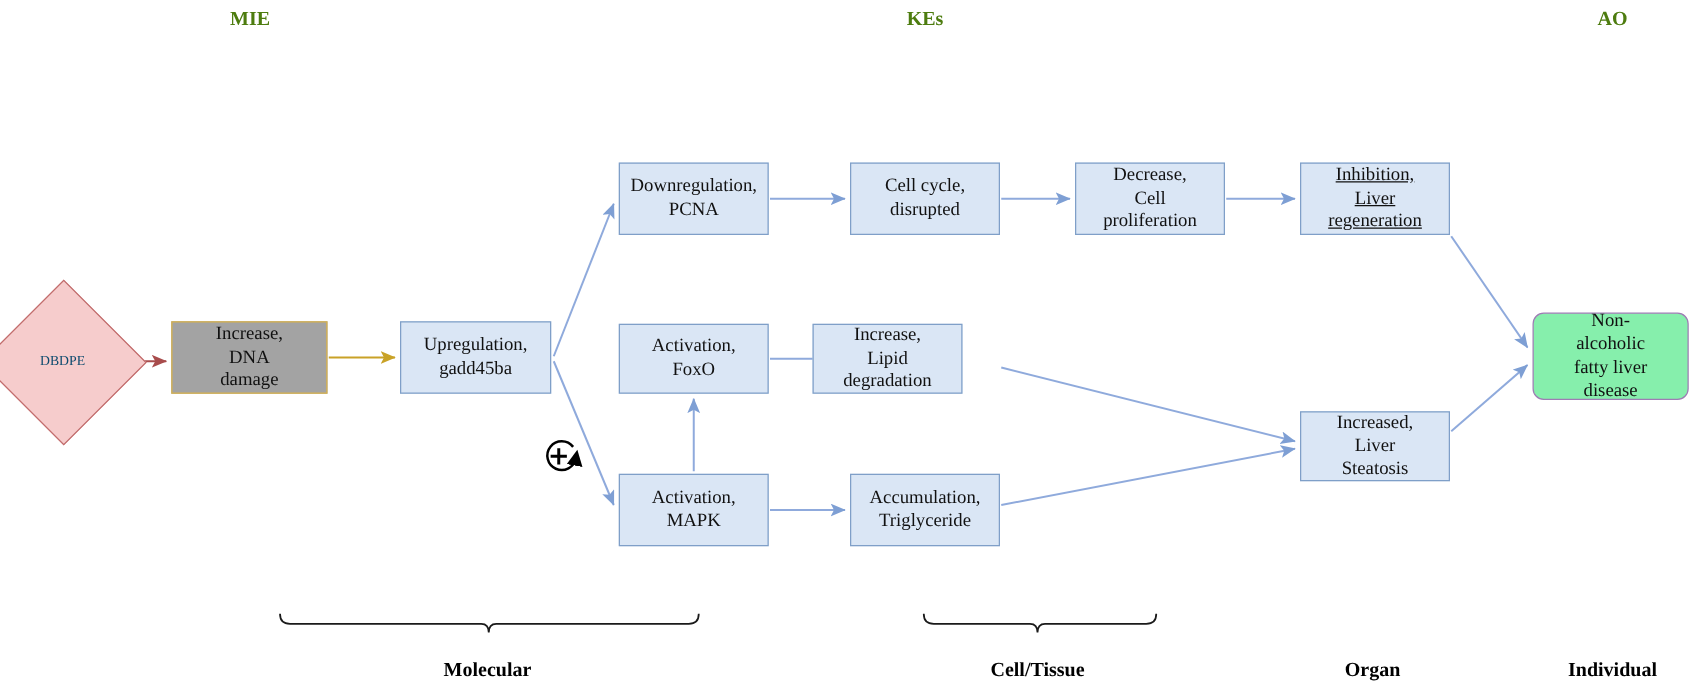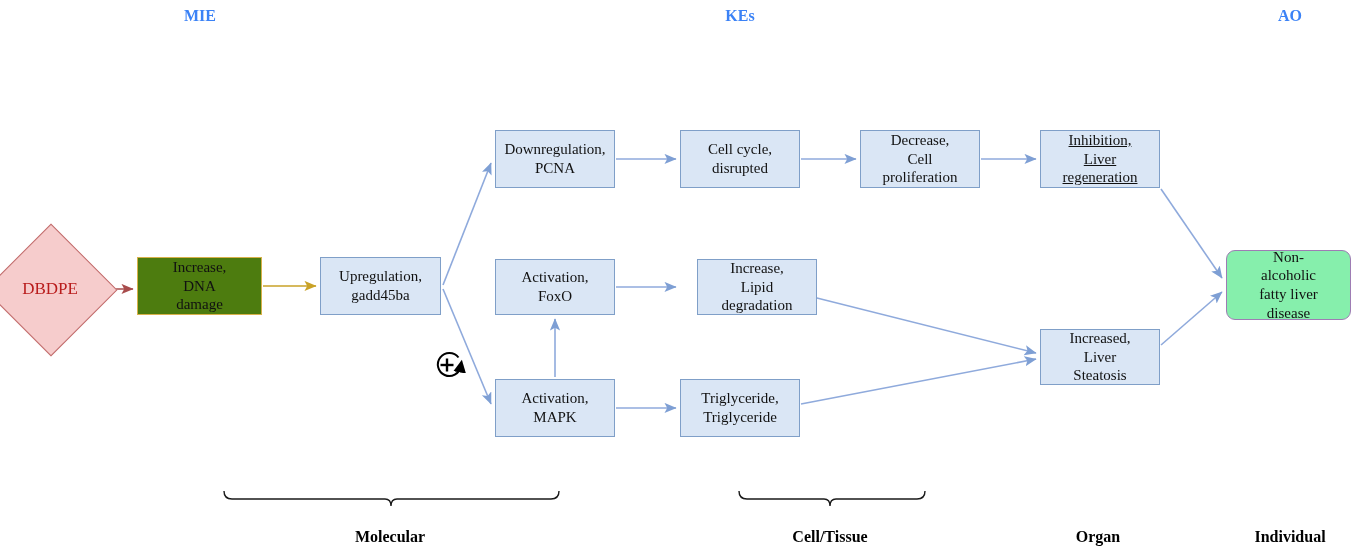--- a/index.html
+++ b/index.html
@@ -10,21 +10,21 @@
     position:relative;
     overflow:hidden;
   }
   #stage{position:absolute;left:0;top:0;width:1351px;height:550px;}
   svg.edges{position:absolute;left:0;top:0;width:1351px;height:550px;pointer-events:none;}
 
   .col-head{
     position:absolute;
     font-weight:bold;
     font-size:16px;
-    color:#3b82f6;
+    color:#4d7c0f;
     text-align:center;
     white-space:nowrap;
     transform:translateX(-50%);
   }
   .tier-label{
     position:absolute;
     font-weight:bold;
     font-size:16px;
     color:#000;
     text-align:center;
@@ -47,34 +47,34 @@
   .node.box{
     background:#dae6f5;
     border:1px solid #7f9fc8;
   }
   .node.ao{
     background:#86efac;
     border:1.5px solid #9e7cb4;
     border-radius:9px;
   }
   .node.mie{
-    background:#4d7c0f;
+    background:#a3a3a3;
     border:1.5px solid #d8b14a;
   }
   .diamond-wrap{position:absolute;}
   .diamond-shape{
     position:absolute;left:0;top:0;width:100%;height:100%;
     background:#f6cccc;
     border:1.5px solid #c06b6b;
     transform:rotate(45deg);
   }
   .diamond-text{
     position:absolute;left:0;top:0;width:100%;height:100%;
     display:flex;align-items:center;justify-content:center;
-    font-size:17px;color:#b91c1c;
+    font-size:11px;color:#0c4a6e;
   }
   .node span{display:block;}
   .plus-loop{position:absolute;}
 </style>
 </head>
 <body>
 
 <div id="stage">
 
   <svg class="edges" viewBox="0 0 1351 550">
@@ -172,37 +172,37 @@
       <span>regeneration</span>
     </div>
   </div>
 
   <div class="node box" style="left:495px;top:259px;width:120px;height:56px;">
     <div>
       <span>Activation, FoxO</span>
     </div>
   </div>
 
-  <div class="node box" style="left:697px;top:259px;width:120px;height:56px;">
+  <div class="node box" style="left:650px;top:259px;width:120px;height:56px;">
     <div>
       <span>Increase, Lipid</span>
       <span>degradation</span>
     </div>
   </div>
 
   <div class="node box" style="left:495px;top:379px;width:120px;height:58px;justify-content:center;">
     <div>
       <span>Activation,</span>
       <span>MAPK</span>
     </div>
   </div>
 
   <div class="node box" style="left:680px;top:379px;width:120px;height:58px;">
     <div>
-      <span>Triglyceride,</span>
+      <span>Accumulation,</span>
       <span>Triglyceride</span>
     </div>
   </div>
 
   <div class="node box" style="left:1040px;top:329px;width:120px;height:56px;">
     <div>
       <span>Increased, Liver</span>
       <span>Steatosis</span>
     </div>
   </div>

